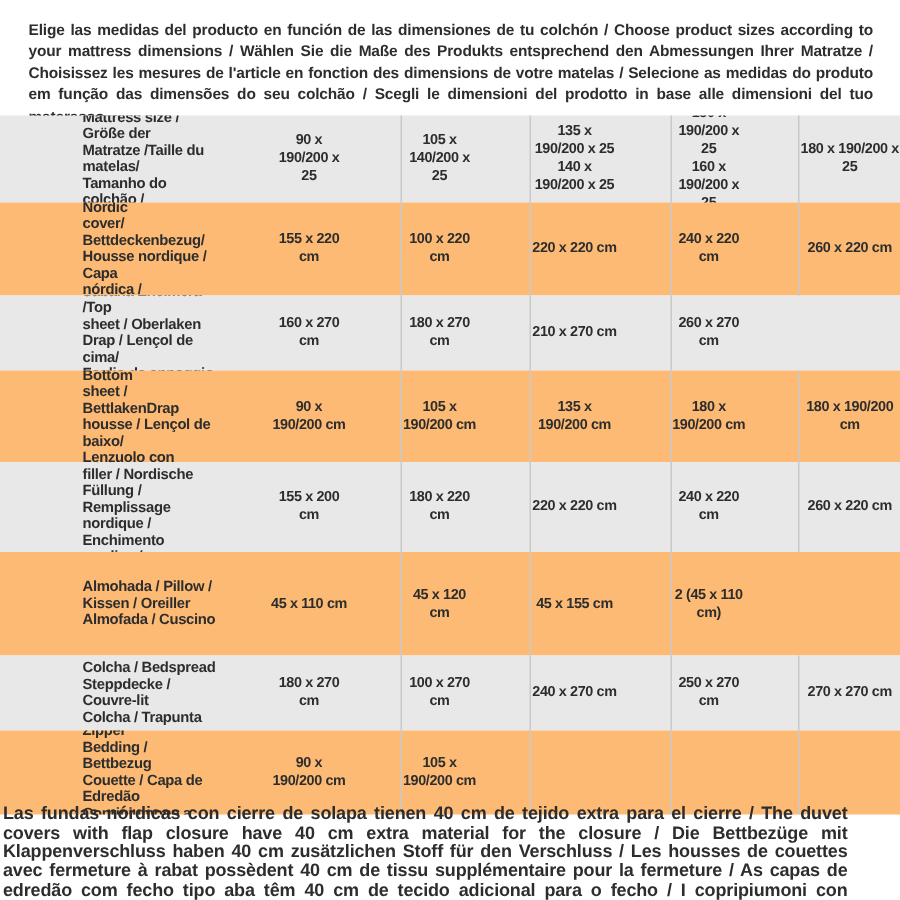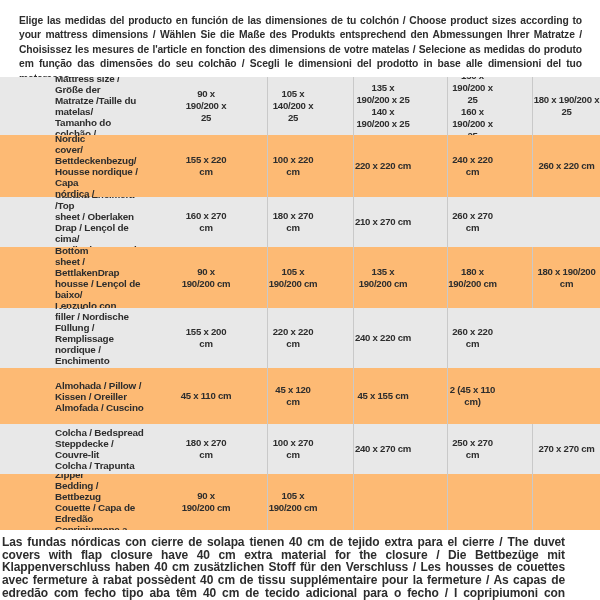--- a/index.html
+++ b/index.html
@@ -138,26 +138,27 @@
       <div class="cell sep">180 x 190/200 cm</div>
     </div>
 
     <div class="trow gray" style="height:60px">
       <div class="cell name">Relleno Nórdico / Nordic
 filler / Nordische Füllung /
 Remplissage nordique /
 Enchimento nordico /
 Ripieno nordico</div>
       <div class="cell">155 x 200 cm</div>
+      <div class="cell sep">180 x 220 cm</div>
       <div class="cell sep">220 x 220 cm</div>
       <div class="cell sep">240 x 220 cm</div>
       <div class="cell sep">260 x 220 cm</div>
     </div>
 
-    <div class="trow" style="height:56px">
+    <div class="trow" style="height:69px">
       <div class="cell name">Almohada  / Pillow /
 Kissen / Oreiller
 Almofada / Cuscino</div>
       <div class="cell">45 x 110 cm</div>
       <div class="cell sep">45 x 120 cm</div>
       <div class="cell sep">45 x 155 cm</div>
       <div class="cell sep">2 (45 x 110 cm)</div>
     </div>
 
     <div class="trow gray" style="height:50px">

